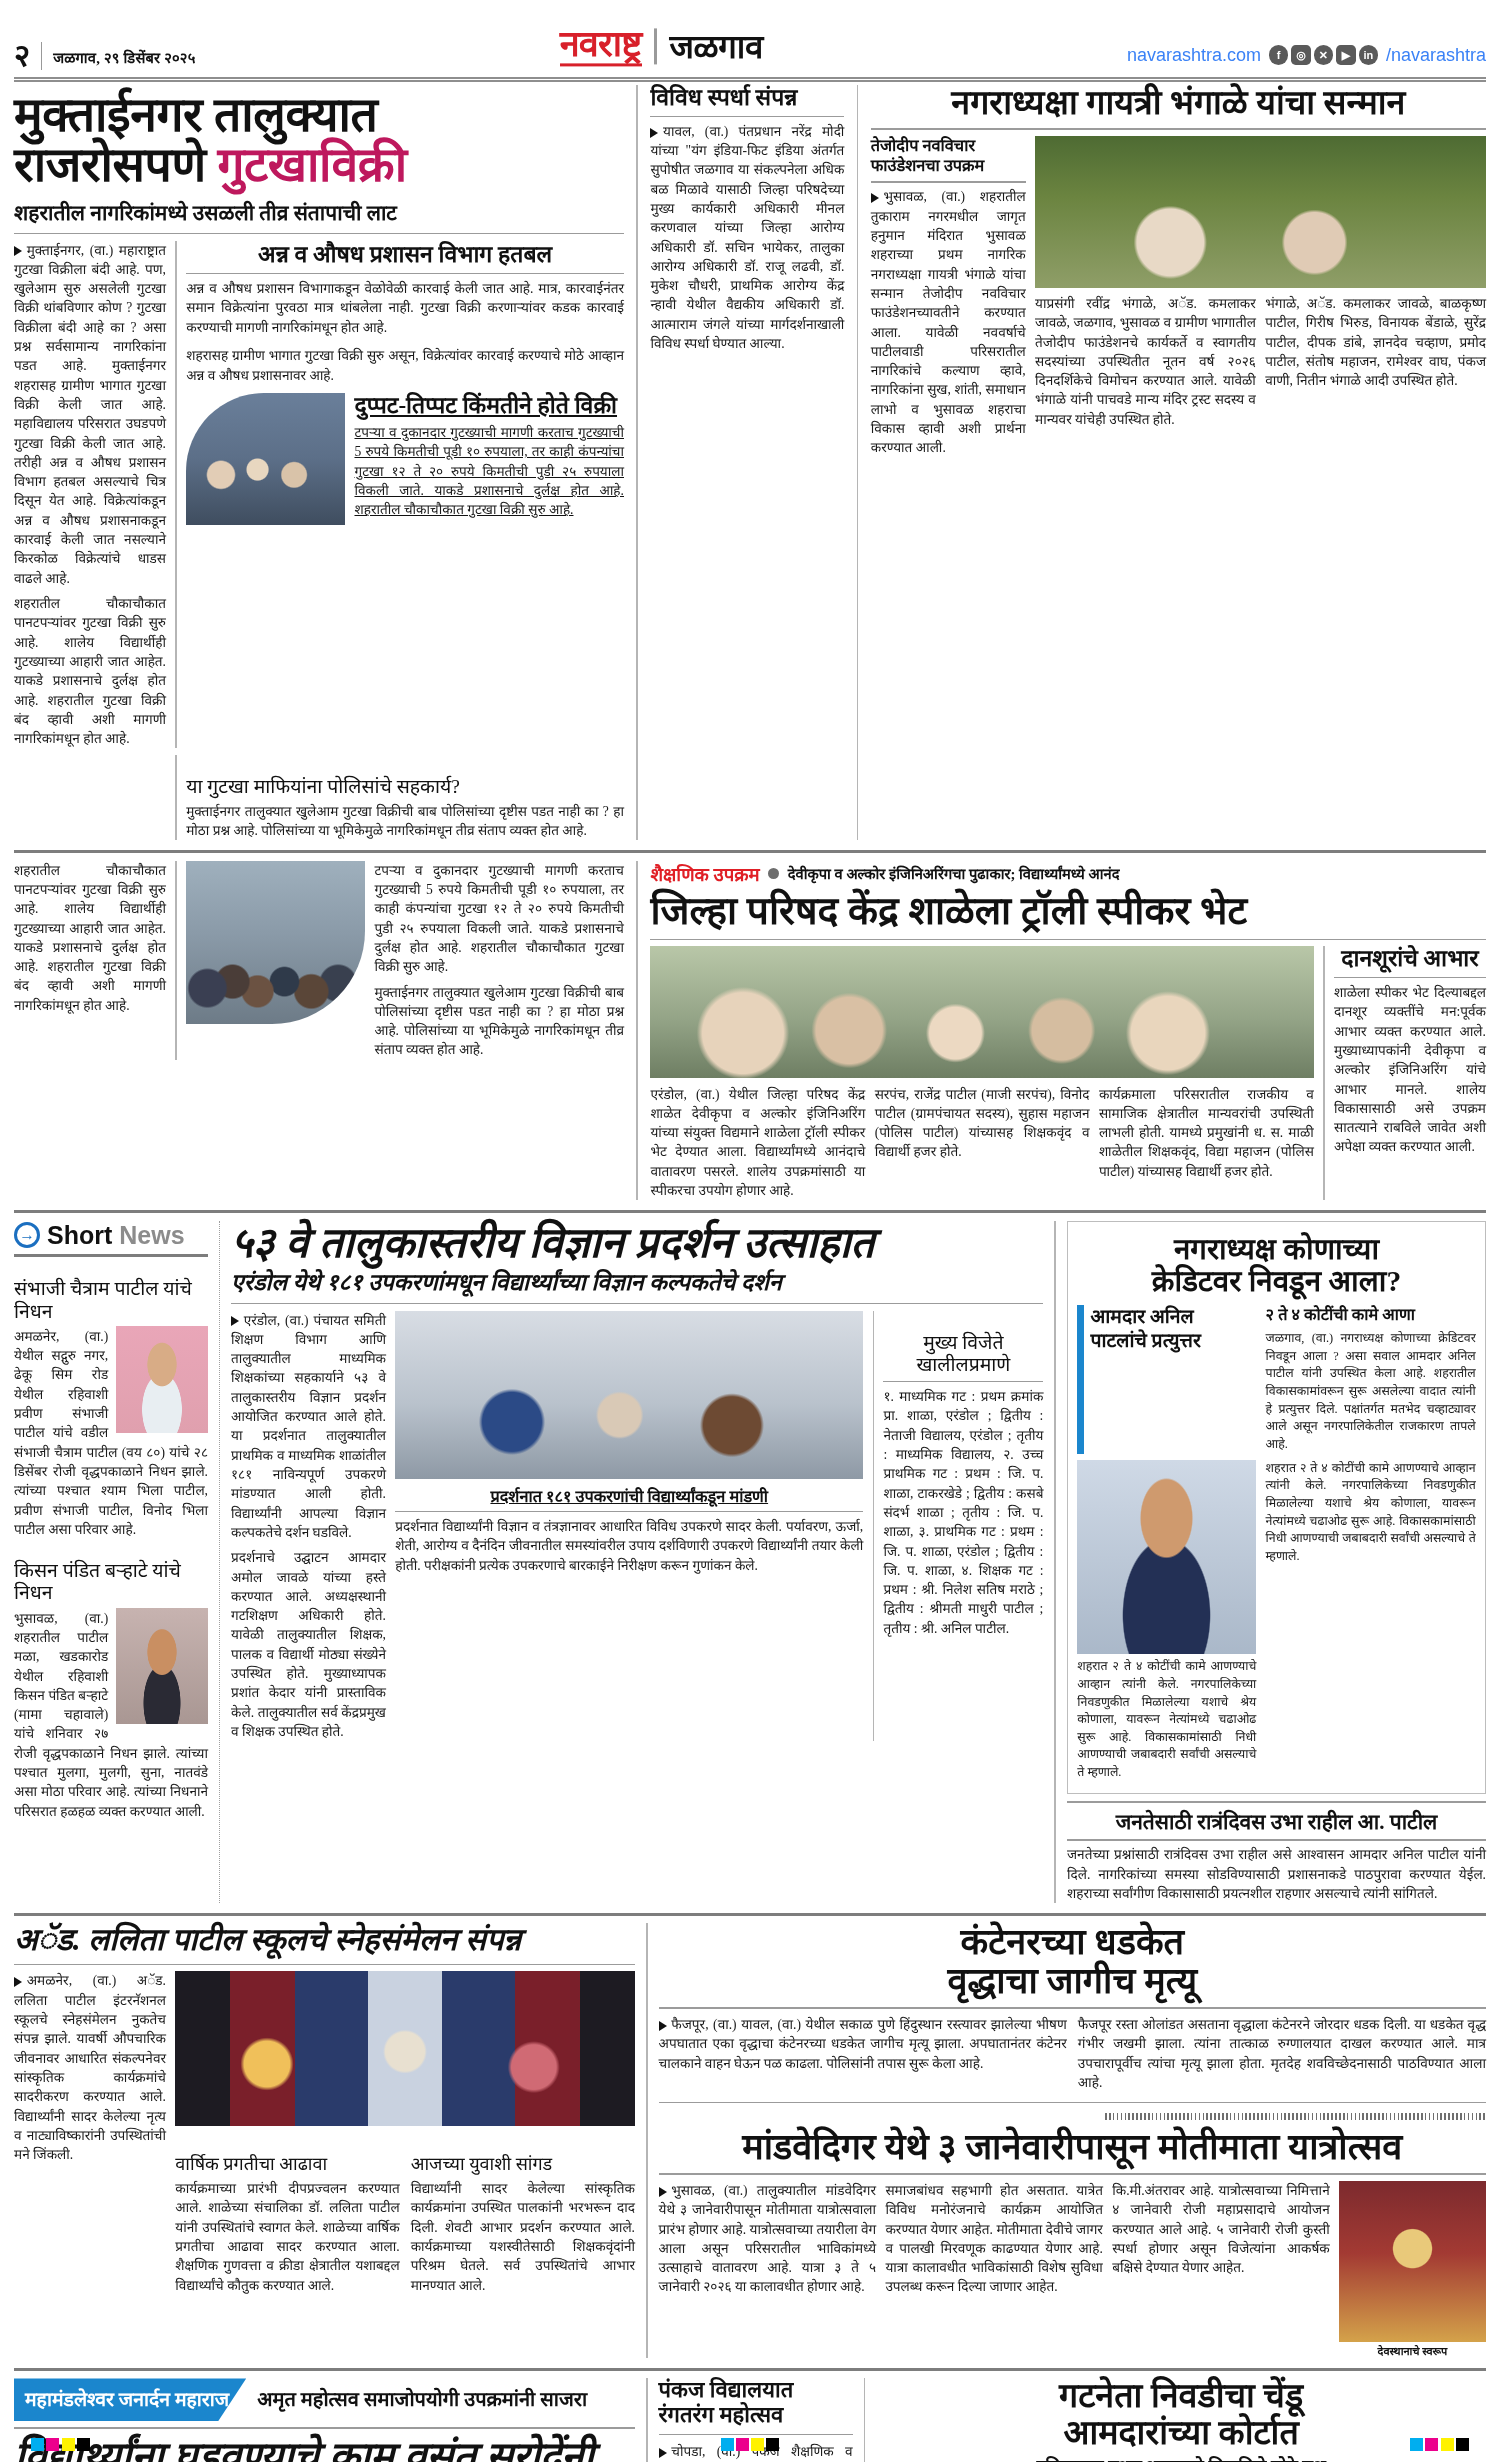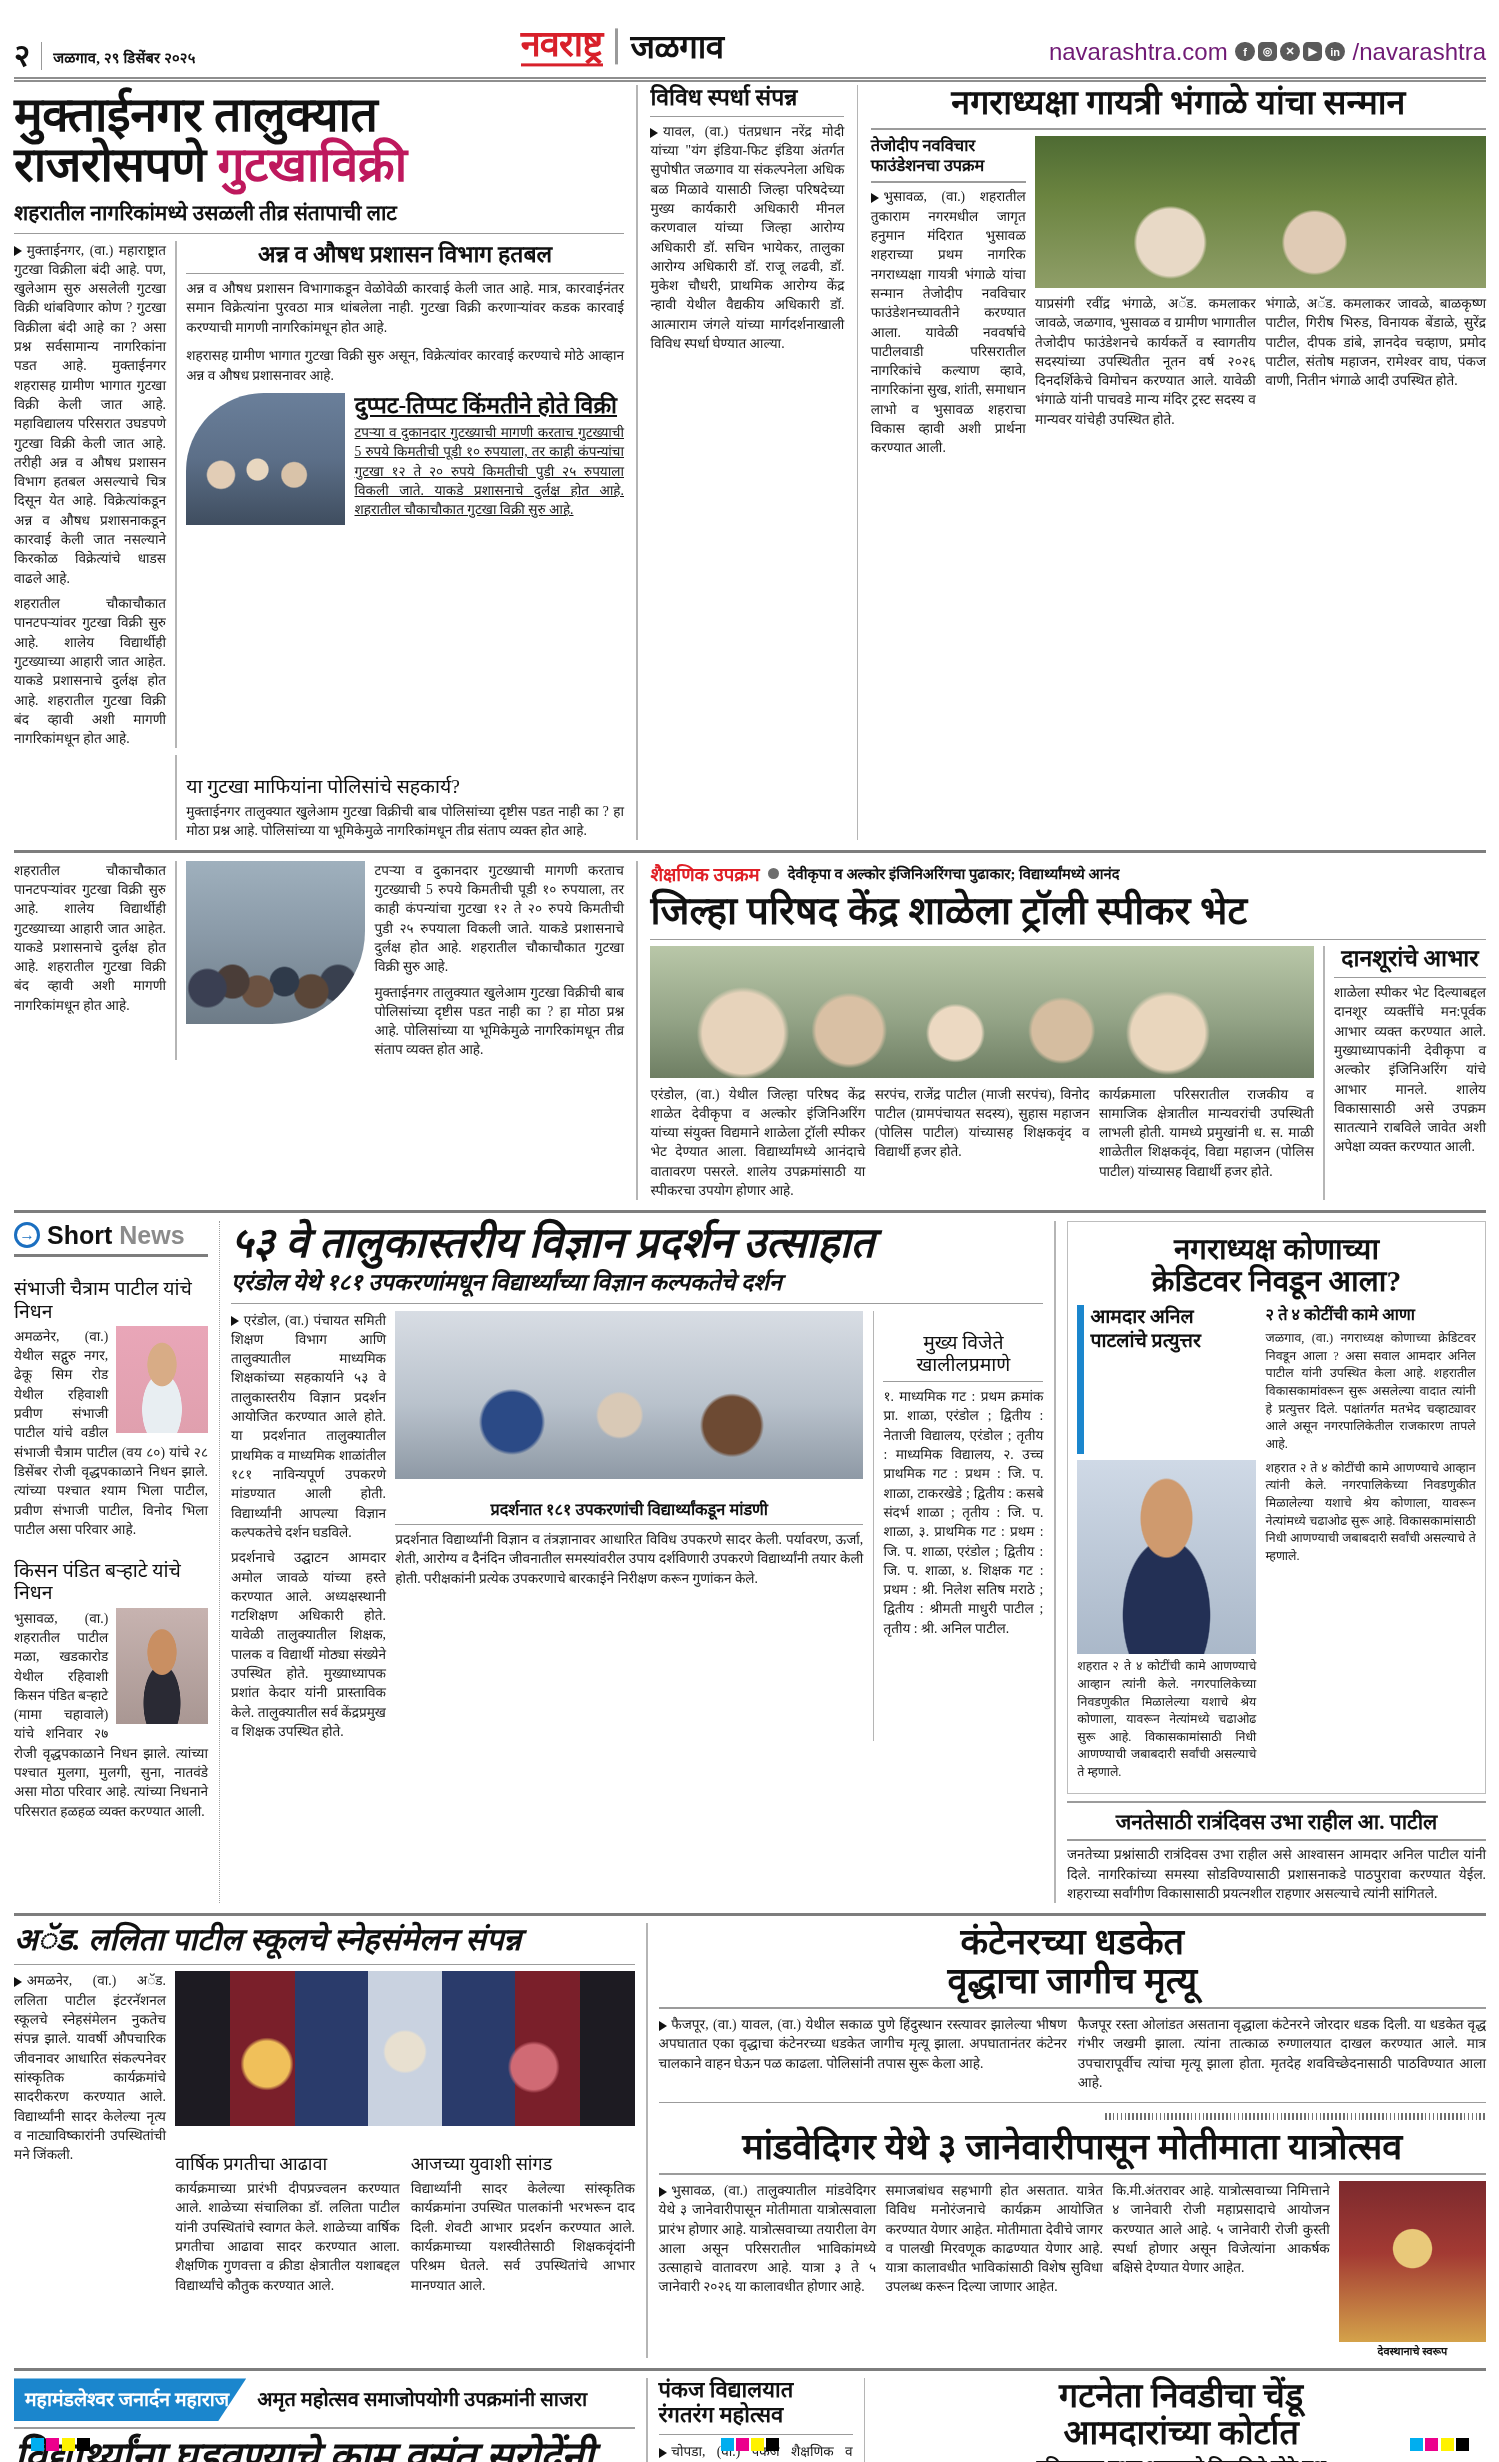--- a/index.html
+++ b/index.html
@@ -30,21 +30,21 @@
   .mh-date { font-size: 14.7px; font-weight: 600; padding-bottom: 3.1px; letter-spacing: 0.2px; }
   .mh-center { display: flex; align-items: center; gap: 12.4px; transform: translateY(-1.6px); }
   .brand-red {
     font-size: 36px; font-weight: 800; color: #d8202a;
     font-family: "Liberation Serif", serif; letter-spacing: -0.8px;
     border-bottom: 3.1px solid #d8202a; line-height: 1.0; padding-bottom: 1.6px;
   }
   .brand-sep { width: 3.1px; height: 36px; background: #9a9a9a; }
   .brand-city { font-size: 33px; font-weight: 700; color: #111; letter-spacing: -0.4px; }
   .mh-right { display: flex; align-items: center; gap: 7.8px; padding-bottom: 4.7px; }
-  .mh-url, .mh-handle { font-family: "Liberation Sans", sans-serif; font-size: 24px; color: #701a75; }
+  .mh-url, .mh-handle { font-family: "Liberation Sans", sans-serif; font-size: 18px; color: #3b82f6; }
   .socials { display: flex; gap: 3.1px; align-items: center; }
   .sico {
     width: 19.4px; height: 19.4px; border-radius: 50%;
     background: #5a5a5a; color: #fff;
     display: flex; align-items: center; justify-content: center;
     font-family: "Liberation Sans", sans-serif; font-size: 11px; font-weight: 700;
   }
   .sico.sq { border-radius: 4.7px; }
 
   .rule-double { border-top: 2.3px solid #8e8e8e; border-bottom: 2.3px solid #8e8e8e; height: 5.4px; margin: 1.6px 0 3.1px; }
@@ -366,21 +366,21 @@
       <div class="sub-bold hl-italic" style="font-size:23px; margin-top:3.1px;">एरंडोल येथे १८१ उपकरणांमधून विद्यार्थ्यांच्या विज्ञान कल्पकतेचे दर्शन</div>
       <div class="rule-thin" style="margin:6.2px 0;"></div>
 
       <div style="display:flex; gap:9.3px;">
         <div style="width:155px;">
           <p class="body-txt"><span class="arrow-tri"></span><span>एरंडोल, (वा.) पंचायत समिती शिक्षण विभाग आणि तालुक्यातील माध्यमिक शिक्षकांच्या सहकार्याने ५३ वे तालुकास्तरीय विज्ञान प्रदर्शन आयोजित करण्यात आले होते. या प्रदर्शनात तालुक्यातील प्राथमिक व माध्यमिक शाळांतील १८१ नाविन्यपूर्ण उपकरणे मांडण्यात आली होती. विद्यार्थ्यांनी आपल्या विज्ञान कल्पकतेचे दर्शन घडविले.</span></p>
           <p class="body-txt" style="margin-top:6.2px;">प्रदर्शनाचे उद्घाटन आमदार अमोल जावळे यांच्या हस्ते करण्यात आले. अध्यक्षस्थानी गटशिक्षण अधिकारी होते. यावेळी तालुक्यातील शिक्षक, पालक व विद्यार्थी मोठ्या संख्येने उपस्थित होते. मुख्याध्यापक प्रशांत केदार यांनी प्रास्ताविक केले. तालुक्यातील सर्व केंद्रप्रमुख व शिक्षक उपस्थित होते.</p>
         </div>
         <div style="flex:1;">
           <div class="photo ph-room" style="width:100%;height:168px;"></div>
-          <div class="cap" style="margin-top:21px; font-size:16.3px;">प्रदर्शनात १८१ उपकरणांची विद्यार्थ्यांकडून मांडणी</div>
+          <div class="cap" style="margin-top:8px; font-size:16.3px;text-decoration:underline;">प्रदर्शनात १८१ उपकरणांची विद्यार्थ्यांकडून मांडणी</div>
           <div class="rule-thin" style="margin:4.7px 0;"></div>
           <p class="body-txt">प्रदर्शनात विद्यार्थ्यांनी विज्ञान व तंत्रज्ञानावर आधारित विविध उपकरणे सादर केली. पर्यावरण, ऊर्जा, शेती, आरोग्य व दैनंदिन जीवनातील समस्यांवरील उपाय दर्शविणारी उपकरणे विद्यार्थ्यांनी तयार केली होती. परीक्षकांनी प्रत्येक उपकरणाचे बारकाईने निरीक्षण करून गुणांकन केले.</p>
         </div>
         <div class="vrule"></div>
         <div style="width:160px;">
           <div class="hl-sm" style="text-align:center;">
             <div>मुख्य विजेते खालीलप्रमाणे</div>
           </div>
           <div class="rule-thin" style="margin:4.7px 0;"></div>
           <p class="body-txt">१. माध्यमिक गट : प्रथम क्रमांक प्रा. शाळा, एरंडोल ; द्वितीय : नेताजी विद्यालय, एरंडोल ; तृतीय : माध्यमिक विद्यालय, २. उच्च प्राथमिक गट : प्रथम : जि. प. शाळा, टाकरखेडे ; द्वितीय : कसबे संदर्भ शाळा ; तृतीय : जि. प. शाळा, ३. प्राथमिक गट : प्रथम : जि. प. शाळा, एरंडोल ; द्वितीय : जि. प. शाळा, ४. शिक्षक गट : प्रथम : श्री. निलेश सतिष मराठे ; द्वितीय : श्रीमती माधुरी पाटील ; तृतीय : श्री. अनिल पाटील.</p>

